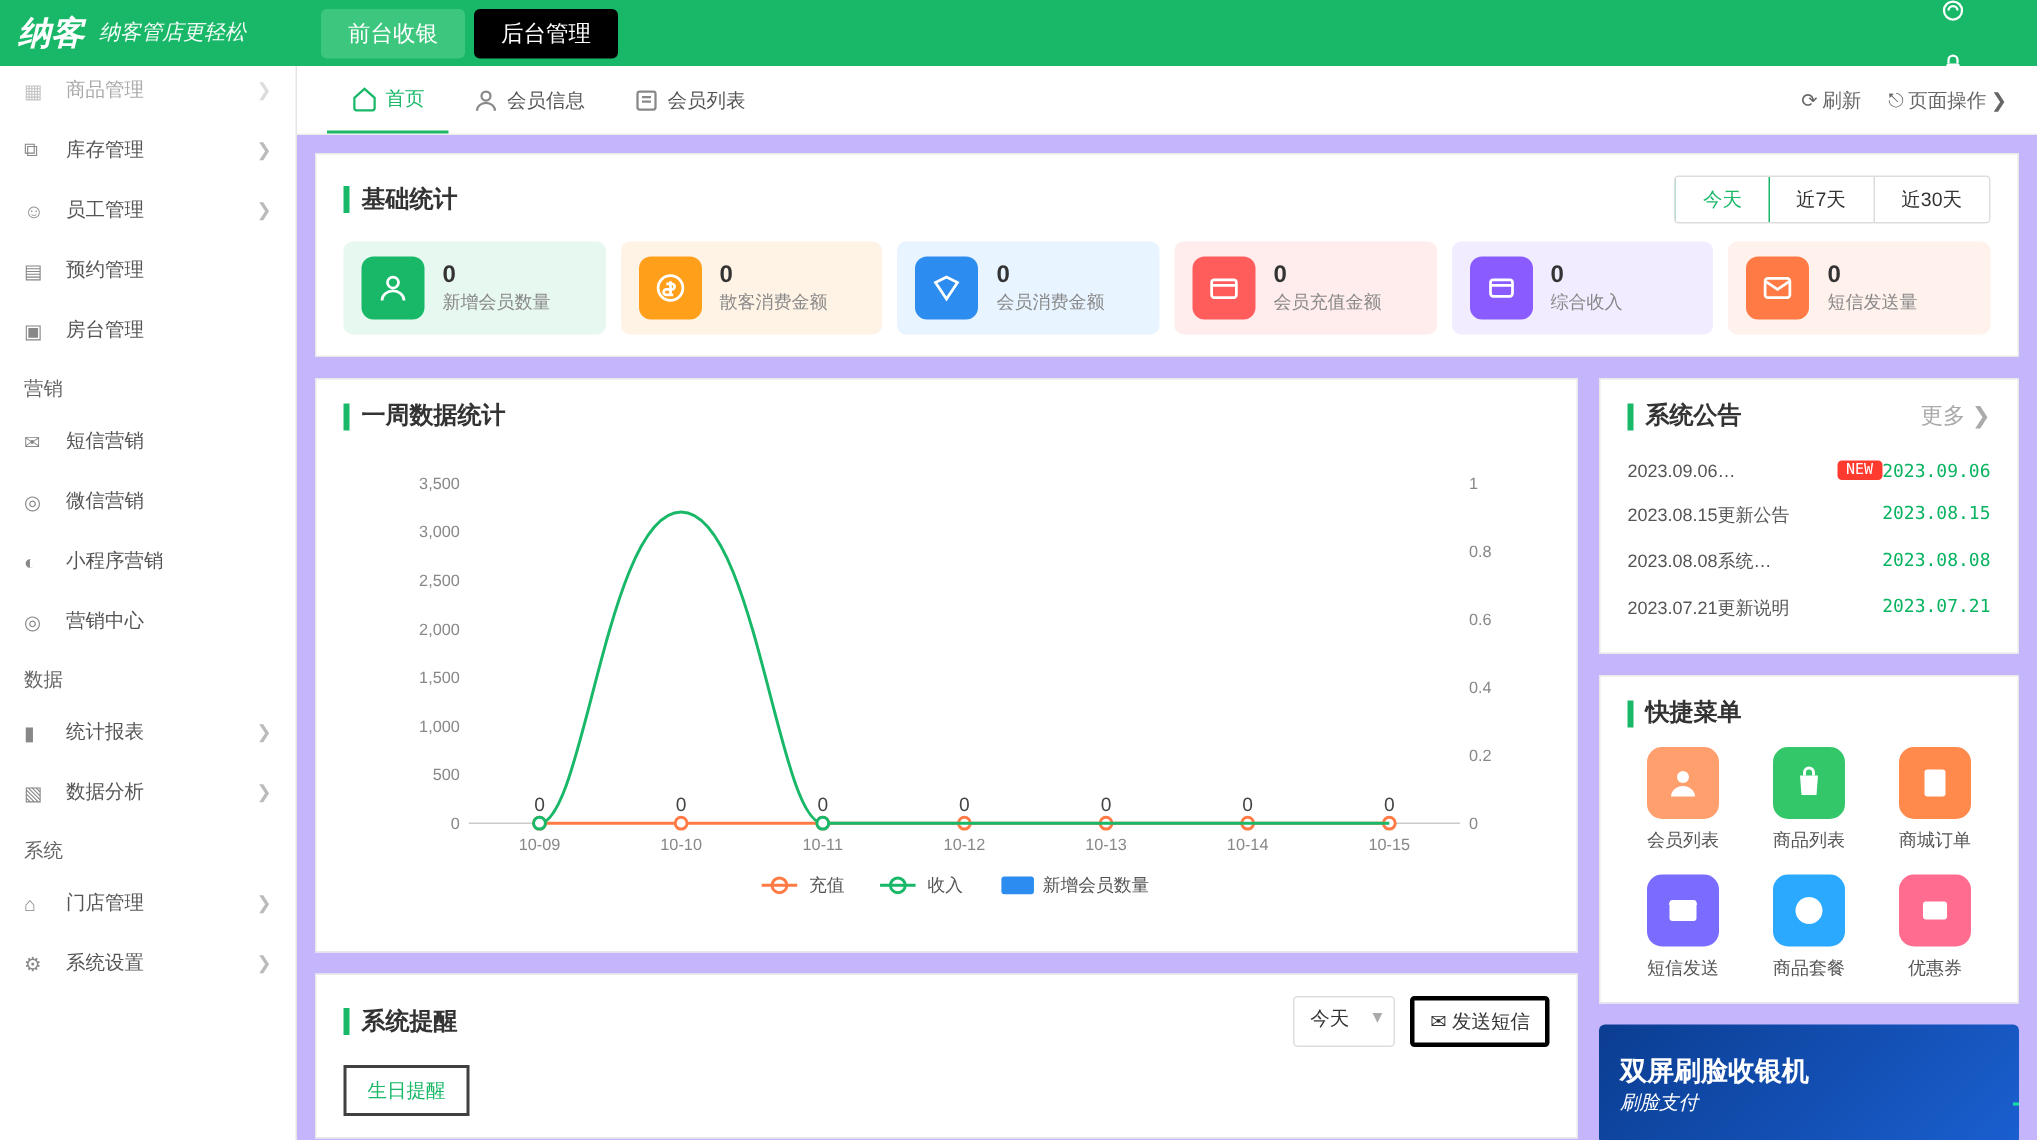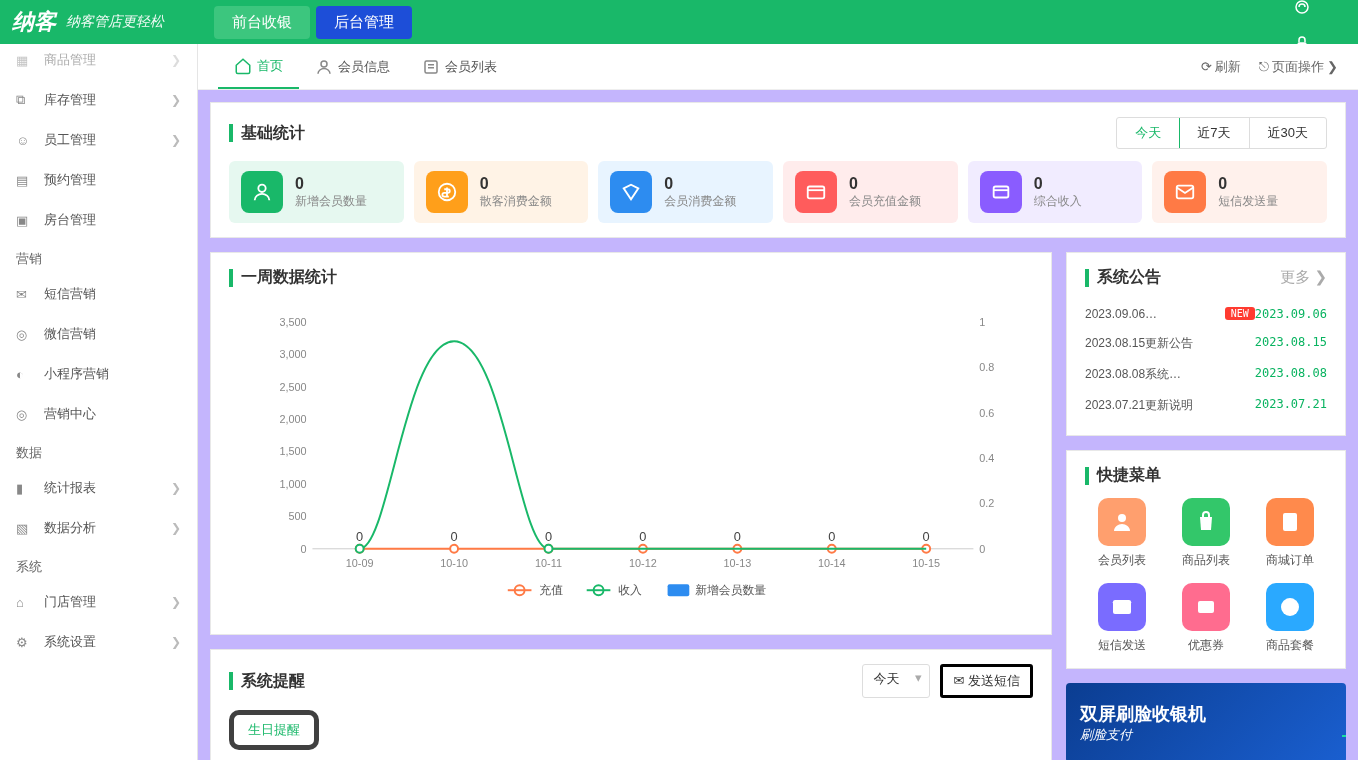--- a/index.html
+++ b/index.html
@@ -3,21 +3,21 @@
 <meta charset="utf-8">
 <style>
 * { margin:0; padding:0; box-sizing:border-box; font-family:"Microsoft YaHei",Arial,sans-serif; }
 body { background:#f0f2f5; color:#333; font-size:13px; overflow:hidden; width:1358px; height:760px; }
 .titlebar { background:#19b869; height:44px; display:flex; align-items:center; padding:0 12px; color:#fff; }
 .logo { display:flex; align-items:center; gap:6px; }
 .logo-txt { font-size:22px; font-weight:bold; font-style:italic; }
 .logo-sub { font-size:14px; font-style:italic; opacity:.95; margin-left:4px;}
 .mode-tabs { display:flex; margin-left:50px; gap:6px; }
 .mode-tab { padding:7px 18px; border-radius:4px; cursor:pointer; background:#3cc67e; font-size:15px;text-align:right;}
-.mode-tab.active { background:#1d4ed8; }
+.mode-tab.active { background:#000000; }
 .tb-right { margin-left:auto; display:flex; align-items:center; gap:16px;flex-direction:column; }
 .user { display:flex; align-items:center; gap:6px; }
 .user-av { width:24px; height:24px; border-radius:50%; background:#fff; display:flex; align-items:center; justify-content:center; color:#19b869;}
 .user-txt { display:flex; flex-direction:column; line-height:1.1;}
 .user-txt .v { font-size:10px; opacity:.9;}
 .tb-sep { width:1px; height:20px; background:rgba(255,255,255,.35);}
 .tb-ico { width:20px; height:20px; display:flex; align-items:center; justify-content:center; cursor:pointer;}
 .winctl { display:flex; gap:18px; margin-left:8px;}
 .winctl span { font-size:16px; cursor:pointer;}
 .layout { display:flex; height:716px; }
@@ -56,21 +56,21 @@
 .new-badge { background:#ff3b30; color:#fff; font-size:10px; padding:1px 6px; border-radius:3px; margin-left:6px; font-family:monospace;}
 .more { margin-left:auto; color:#aaa; font-size:15px; cursor:pointer;}
 .qgrid { display:grid; grid-template-columns:repeat(3,1fr); gap:14px 10px;}
 .qitem { display:flex; flex-direction:column; align-items:center; gap:6px; cursor:pointer;}
 .qitem .qi { width:48px; height:48px; border-radius:10px; display:flex; align-items:center; justify-content:center;}
 .qitem .ql { font-size:12px; color:#555;}
 .remind-ctrl { margin-left:auto; display:flex; gap:10px;}
 .sel { border:1px solid #ddd; padding:5px 30px 5px 10px; border-radius:3px; background:#fff; position:relative; cursor:pointer;}
 .sel::after { content:"▾"; position:absolute; right:8px; color:#aaa;}
 .btn { border:3px solid #000000; padding:5px 10px; border-radius:3px; background:#fff; cursor:pointer;}
-.btn-out { border:5px solid #404040; color:#19b869; padding:6px 14px; border-radius:10px; display:inline-block; cursor:pointer;}
+.btn-out { border:2px solid #404040; color:#19b869; padding:6px 14px; border-radius:0; display:inline-block; cursor:pointer;}
 .promo { height:80px; background:linear-gradient(135deg,#0b3d91,#1a5fd0); border-radius:4px; color:#fff; display:flex; flex-direction:column; justify-content:center; padding:10px 14px; position:relative; overflow:hidden;}
 .promo .p1 { font-size:18px; font-weight:bold; }
 .promo .p2 { font-size:13px; font-style:italic; position:relative;}
 .promo .p2::after { content:""; position:absolute; right:-50px; top:50%; width:40px; height:2px; background:#18e0a0;}
 svg.ico { width:18px; height:18px; }
 </style>
 </head>
 <body>
 
 <div class="titlebar">
@@ -445,36 +445,36 @@
                 <div class="qitem">
      <div class="qi" style="background:#7a6cff">
                     <svg width="24" height="24" fill="#fff" viewBox="0 0 24 24">
                       <rect x="3" y="5" width="18" height="14" rx="2"></rect>
                       <path d="M3 7l9 6 9-6" fill="none" stroke="#fff" stroke-width="2"></path>
                     </svg>
                   </div>
      <div class="ql">短信发送</div>
    </div>
                 <div class="qitem">
+     <div class="qi" style="background:#2aa9ff">
+                    <svg width="24" height="24" fill="#fff" viewBox="0 0 24 24">
+                      <circle cx="12" cy="12" r="9"></circle>
+                      <path d="M8 12h8M12 8v8" stroke="#fff" stroke-width="2"></path>
+                    </svg>
+                  </div>
+     <div class="ql">商品套餐</div>
+   </div>
+                <div class="qitem">
      <div class="qi" style="background:#ff6c8f">
                     <svg width="24" height="24" fill="#fff" viewBox="0 0 24 24">
                       <rect x="4" y="6" width="16" height="12" rx="2"></rect>
                       <circle cx="12" cy="12" r="2" fill="#fff"></circle>
                     </svg>
                   </div>
      <div class="ql">优惠券</div>
-   </div>
-                <div class="qitem">
-     <div class="qi" style="background:#2aa9ff">
-                    <svg width="24" height="24" fill="#fff" viewBox="0 0 24 24">
-                      <circle cx="12" cy="12" r="9"></circle>
-                      <path d="M8 12h8M12 8v8" stroke="#fff" stroke-width="2"></path>
-                    </svg>
-                  </div>
-     <div class="ql">商品套餐</div>
    </div>
               </div>
           </div>
 
           <div class="promo">
             <div class="p1">双屏刷脸收银机</div>
             <div class="p2">刷脸支付</div>
           </div>
         </div>
       </div>

